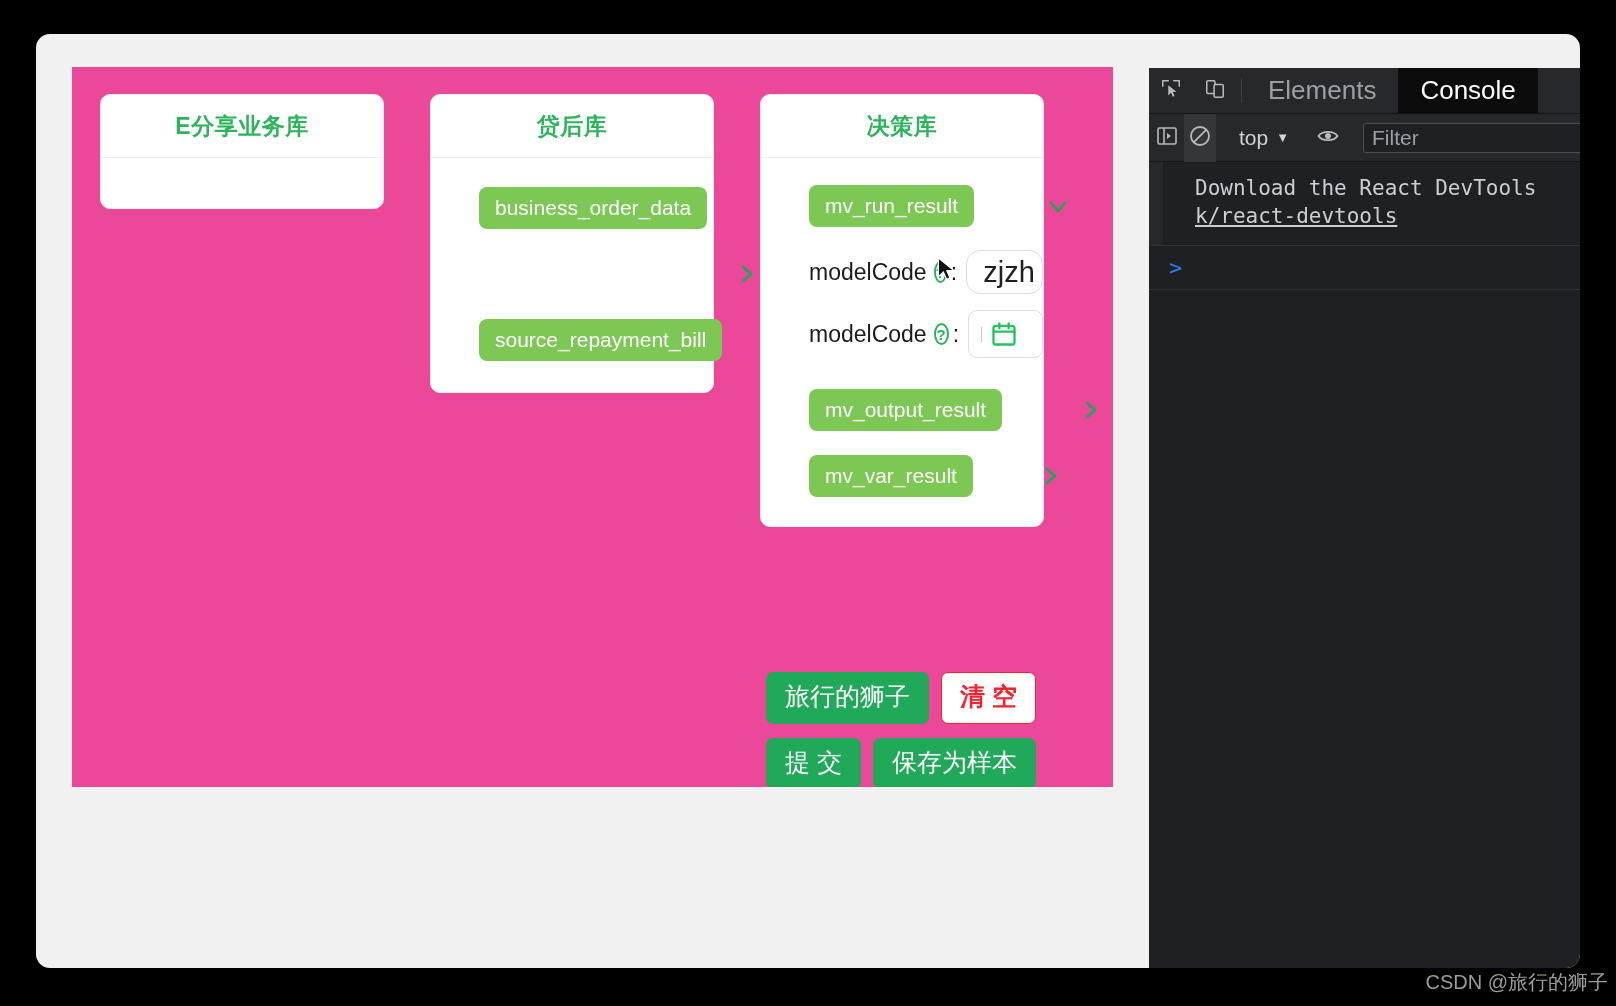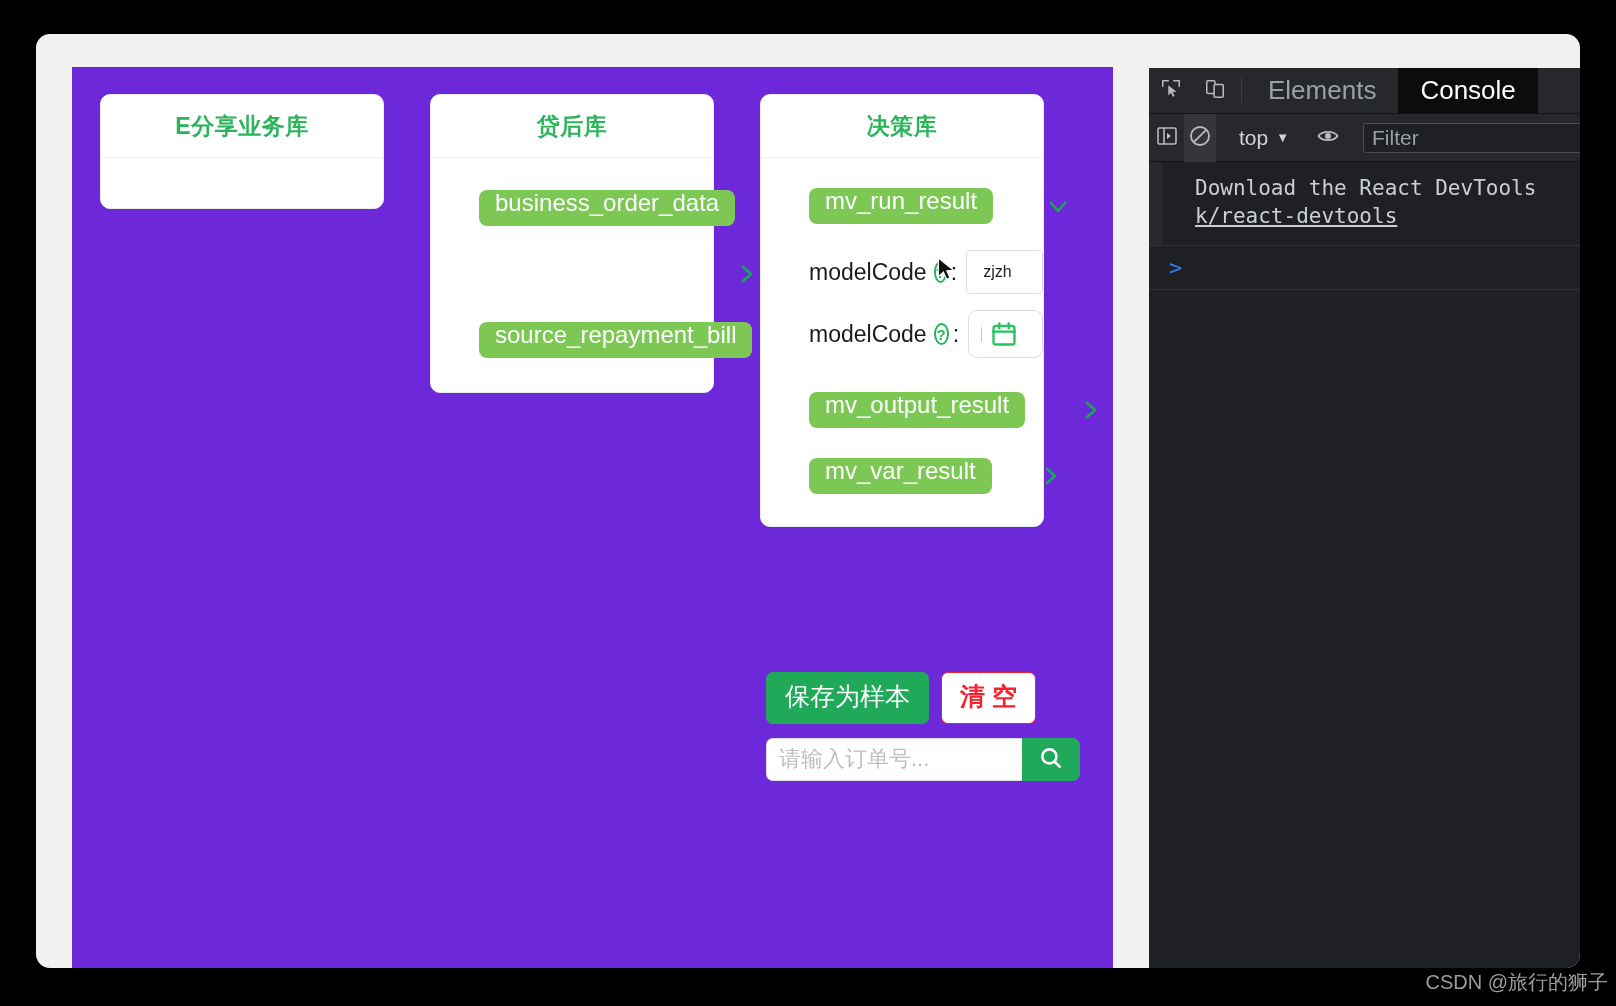--- a/index.html
+++ b/index.html
@@ -20,22 +20,22 @@
     width: 1544px; height: 934px;
     background: #f1f1f1;
     border-radius: 14px;
     overflow: hidden;
   }
 
   
   .page-viewport {
     position: absolute;
     left: 36px; top: 33px;
-    width: 1041px; height: 901px;
-    background: #6d28d9;
+    width: 1041px; height: 720px;
+    background: #ec4899;
     overflow: hidden;
   }
 
   
   .cards-row {
     position: absolute;
     left: 28px; top: 27px;
     display: flex;
     align-items: flex-start;
     gap: 0;
@@ -80,22 +80,22 @@
     padding-left: 48px;
     margin-bottom: 22px;
     position: relative;
   }
   .field-row:last-child { margin-bottom: 0; }
 
   .tag {
     background: #7dc855;
     color: #ffffff;
     border-radius: 8px;
-    font-size: 24px;
-    padding: 1px 16px 11px;
+    font-size: 21px;
+    padding: 10px 16px 11px;
     white-space: nowrap;
     line-height: 1;
     display: inline-block;
   }
 
   .chev {
     position: absolute;
     color: #18a957;
     width: 26px; height: 26px;
     display: flex; align-items: center; justify-content: center;
@@ -131,25 +131,25 @@
     font-size: 15px;
     font-weight: bold;
     margin: 0 4px 0 7px;
     position: relative;
     line-height: 1;
   }
   .colon { font-size: 23px; color: #1b1b1b; margin-right: 9px; }
 
   .text-input {
     border: 1px solid #d9dde2;
-    border-radius: 4px;
+    border-radius: 14px;
     height: 44px;
     width: 120px;
     background: #fff;
-    font-size: 16px;
+    font-size: 29px;
     color: #1f1f1f;
     padding: 0 16px;
     display: flex;
     align-items: center;
     overflow: hidden;
     white-space: nowrap;
   }
   .date-input {
     border: 1px solid #d9dde2;
     border-radius: 9px;
@@ -431,22 +431,26 @@
               </span>
             </div>
 
           </div>
         </div>
 
       </div>
 
       <div class="actions">
         <div class="btn-row">
+          <button class="btn btn-primary">旅行的狮子</button>
+          <button class="btn btn-danger-outline">清 空</button>
+        </div>
+        <div class="btn-row">
+          <button class="btn btn-primary">提 交</button>
           <button class="btn btn-primary">保存为样本</button>
-          <button class="btn btn-danger-outline">清 空</button>
         </div>
         <div class="search-row">
           <input class="search-input" type="text" placeholder="请输入订单号..." style="">
           <button class="search-btn">
             <span>
               <svg viewBox="0 0 24 24" stroke-linecap="round">
                 <circle cx="10.5" cy="10.5" r="6.5"></circle>
                 <line x1="15.5" y1="15.5" x2="20" y2="20"></line>
               </svg>
             </span>

